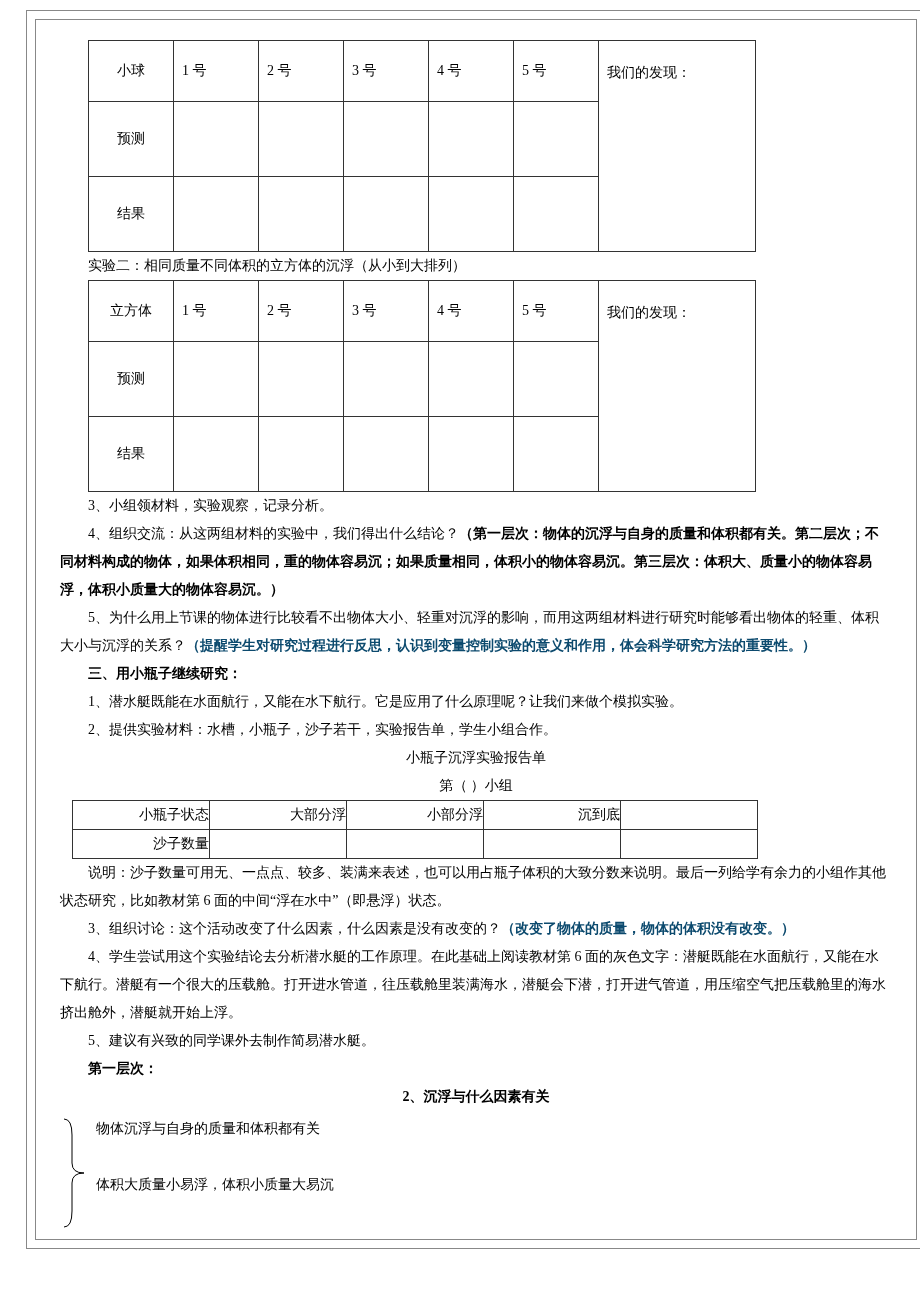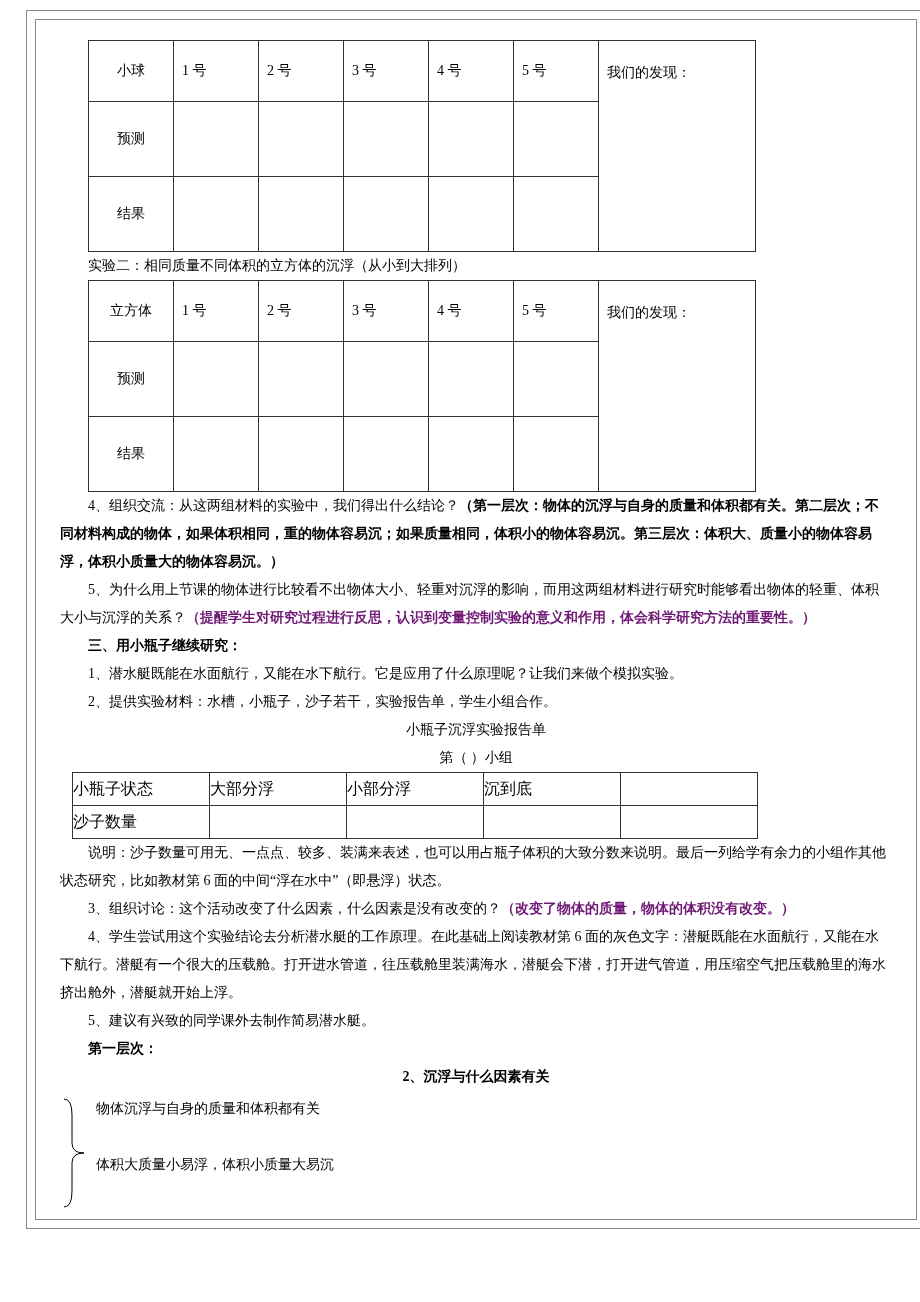--- a/index.html
+++ b/index.html
@@ -55,32 +55,32 @@
   }
   p.line {
     margin: 0;
     text-indent: 2em;
     font-family: Liberation Serif, serif;
   }
   p.no-indent {
     margin: 0;
   }
   .bold { font-weight: bold; }
-  .red { color: #701a75; font-family: Liberation Serif, serif; }
+  .red { color: #0c4a6e; font-family: Liberation Serif, serif; }
   .center { text-align: center; }
   .state-table {
     border-collapse: collapse;
     margin-left: 12px;
   }
   .state-table td {
     border: 1px solid #333;
     height: 24px;
     width: 136px;
-    text-align: left;
-    font-size: 16px;
+    text-align: right;
+    font-size: 14px;
     padding: 0;
   }
   .state-table td.last-col {
     width: 136px;
   }
   .board-block {
     margin-top: 4px;
   }
   .board-row {
     display: flex;
@@ -174,20 +174,21 @@
           <td class="label-col">结果</td>
           <td></td>
           <td></td>
           <td></td>
           <td></td>
           <td></td>
         </tr>
       </tbody>
         </table>
 
+      <p class="line">3、小组领材料，实验观察，记录分析。</p>
 
       <p class="no-indent" style="text-indent:2em;">
         <span>4、组织交流：从这两组材料的实验中，我们得出什么结论？</span><span class="bold">（第一层次：物体的沉浮与自身的质量和体积都有关。第二层次；不同材料构成的物体，如果体积相同，重的物体容易沉；如果质量相同，体积小的物体容易沉。第三层次：体积大、质量小的物体容易浮，体积小质量大的物体容易沉。）</span>
       </p>
 
       <p class="no-indent" style="text-indent:2em;">
         <span>5、为什么用上节课的物体进行比较看不出物体大小、轻重对沉浮的影响，而用这两组材料进行研究时能够看出物体的轻重、体积大小与沉浮的关系？</span><span class="bold red">（提醒学生对研究过程进行反思，认识到变量控制实验的意义和作用，体会科学研究方法的重要性。）</span>
       </p>
 
       <p class="line bold">三、用小瓶子继续研究：</p>

